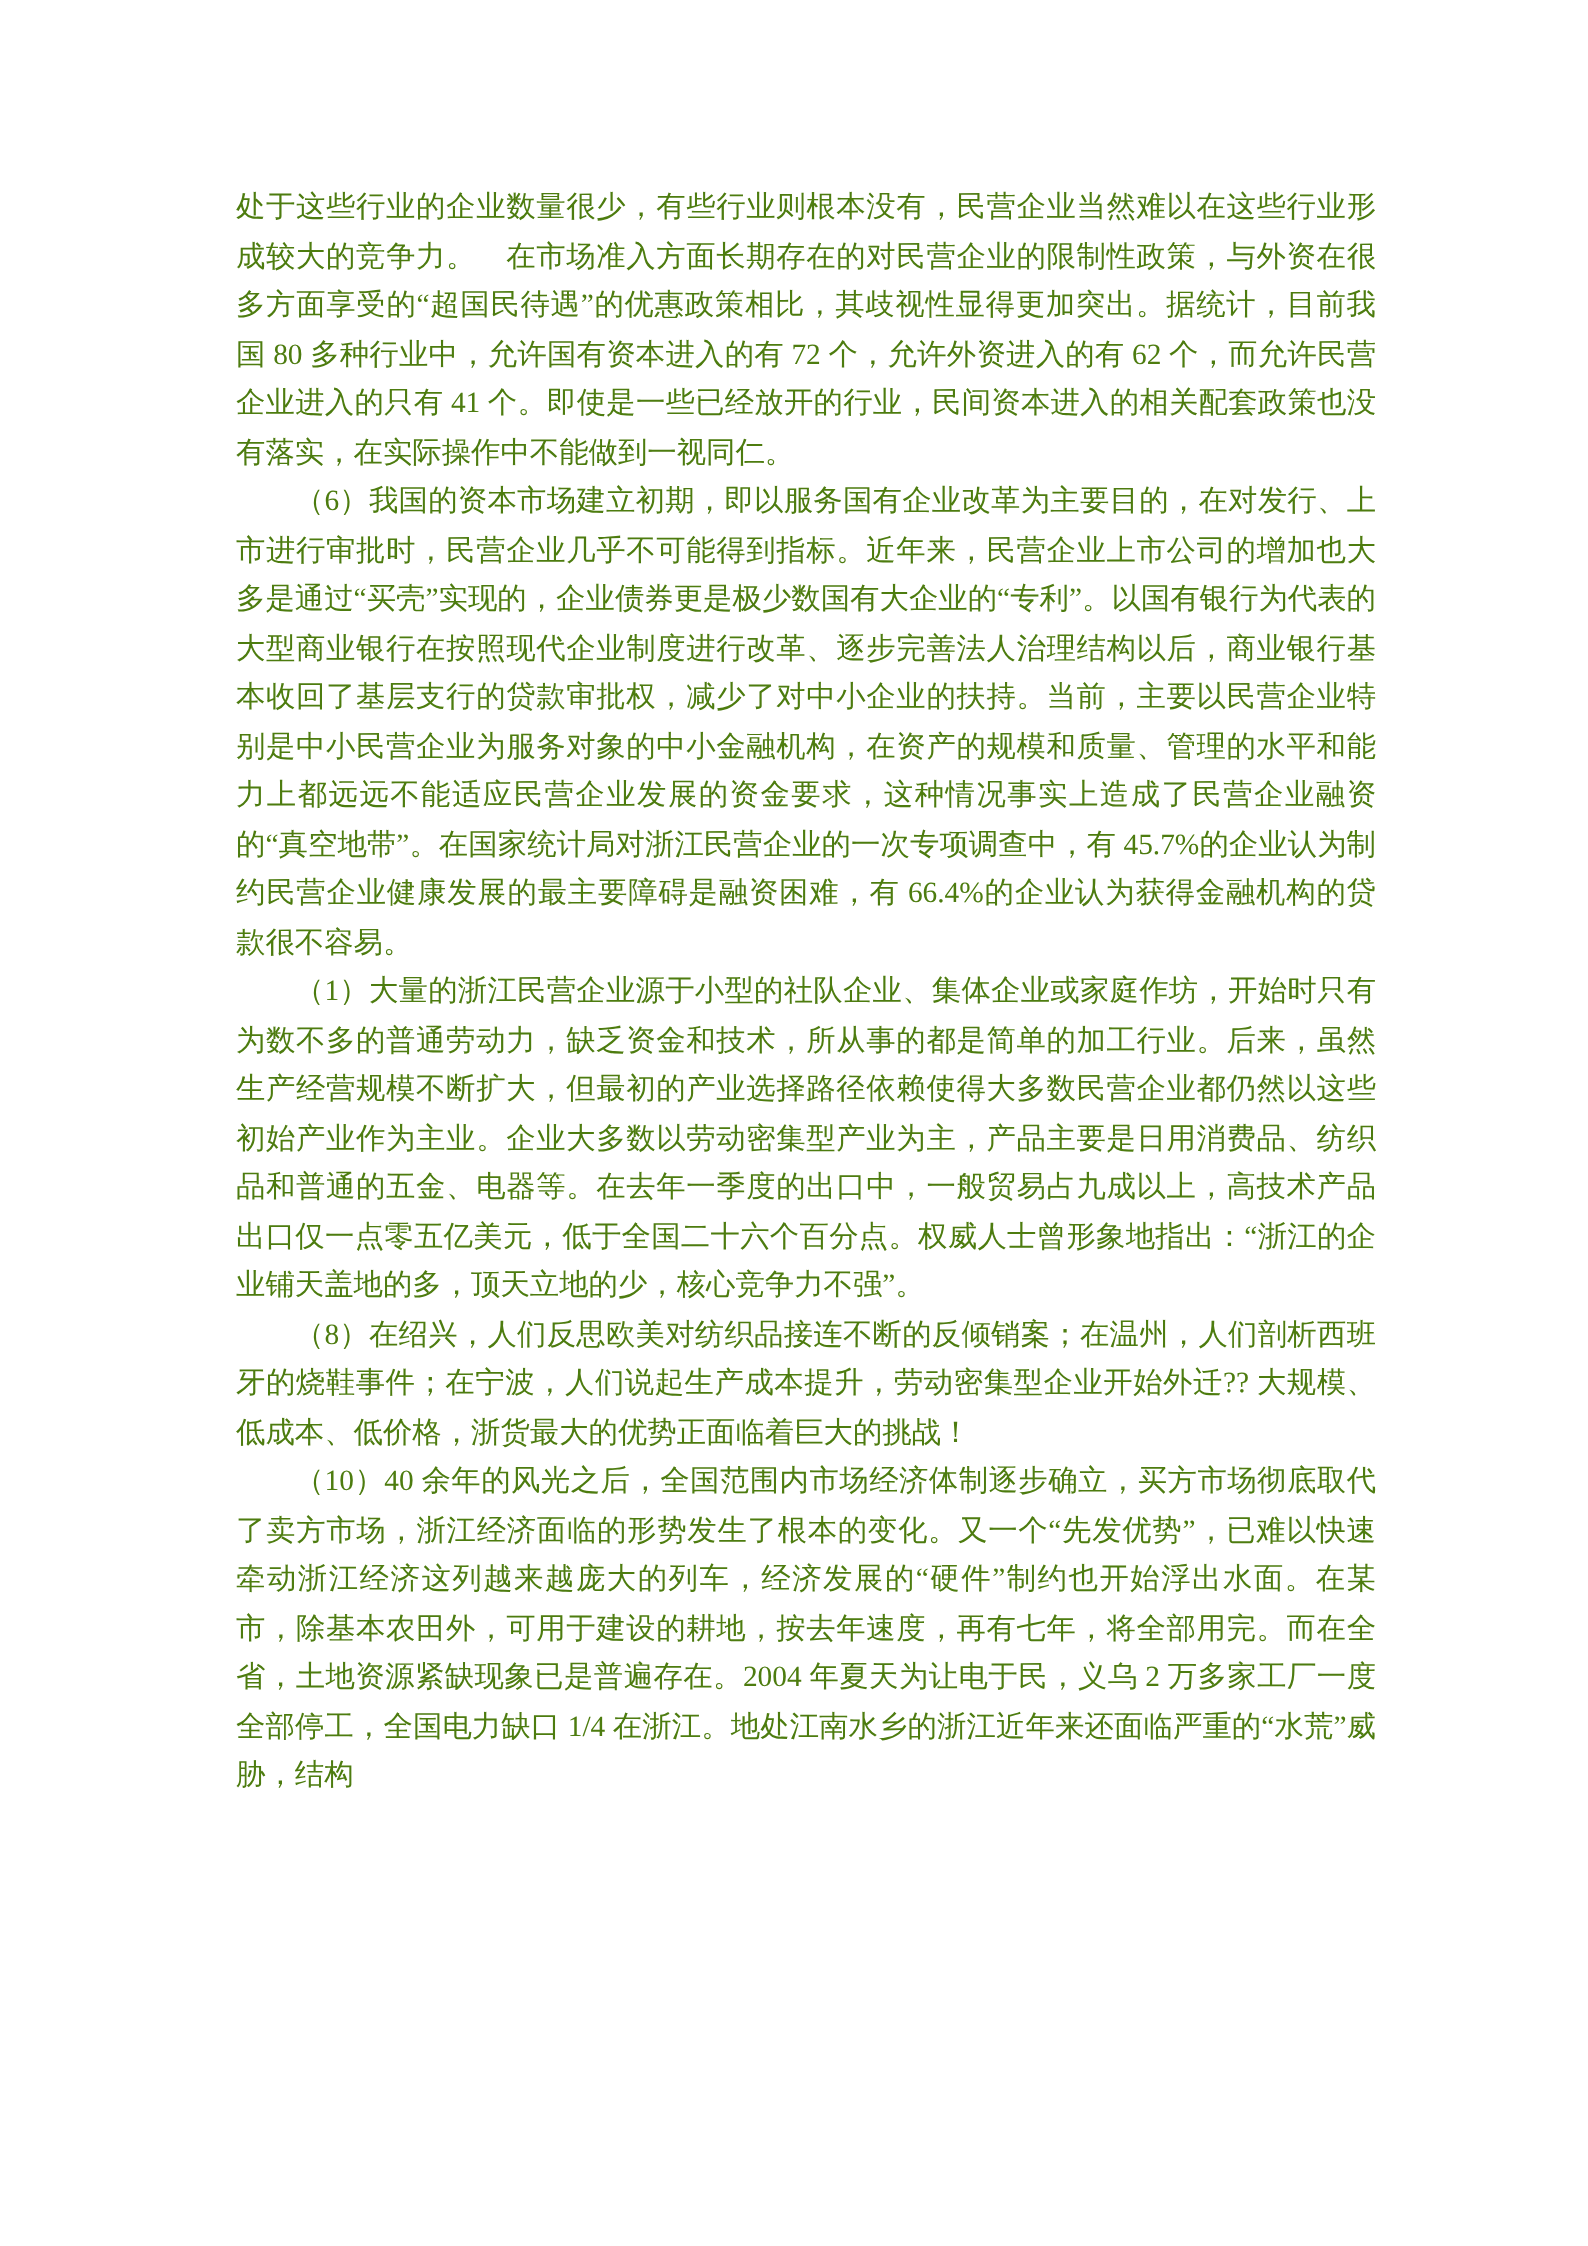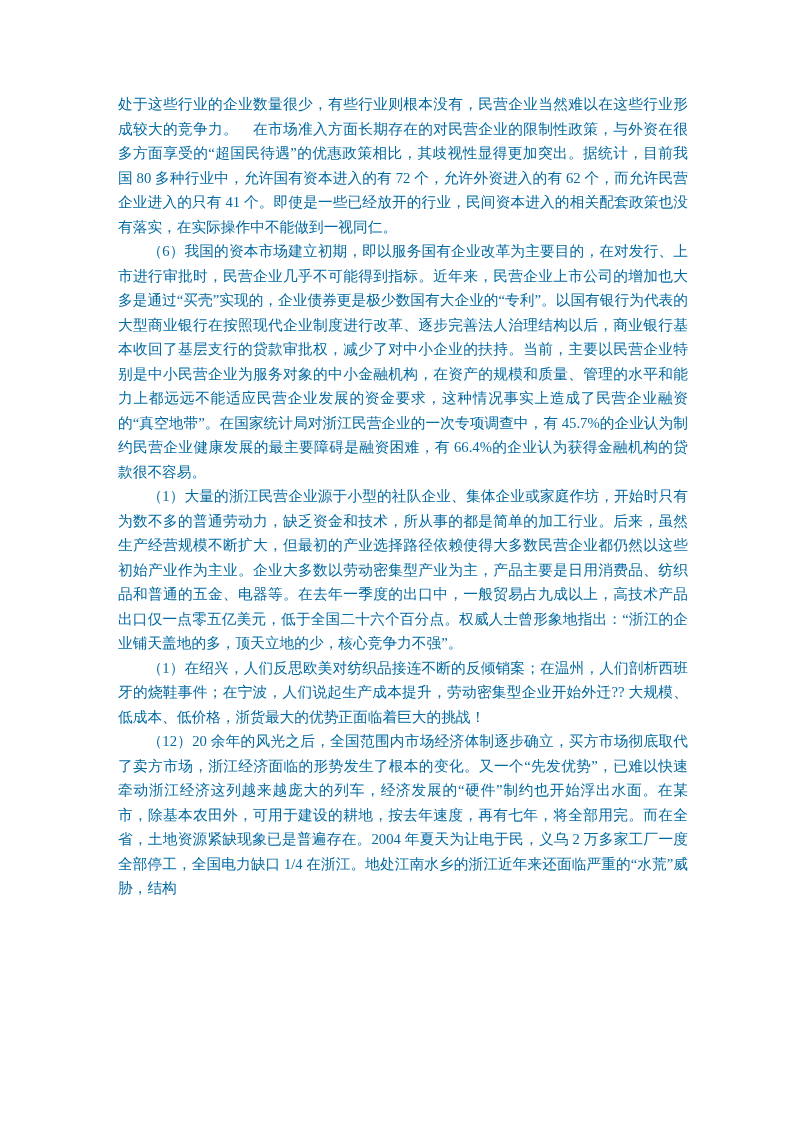--- a/index.html
+++ b/index.html
@@ -32,20 +32,20 @@
     text-indent: 0;
   }
   .para.indent {
     text-indent: 2em;
   }
 </style>
 </head>
 <body>
 
 <div class="page" style="background: rgb(255, 255, 255);">
-  <div class="text-block" style="color: #0369a1;">
+  <div class="text-block" style="color: #4d7c0f;">
       <p class="para">处于这些行业的企业数量很少，有些行业则根本没有，民营企业当然难以在这些行业形成较大的竞争力。　在市场准入方面长期存在的对民营企业的限制性政策，与外资在很多方面享受的“超国民待遇”的优惠政策相比，其歧视性显得更加突出。据统计，目前我国 80 多种行业中，允许国有资本进入的有 72 个，允许外资进入的有 62 个，而允许民营企业进入的只有 41 个。即使是一些已经放开的行业，民间资本进入的相关配套政策也没有落实，在实际操作中不能做到一视同仁。</p>
       <p class="para indent">（6）我国的资本市场建立初期，即以服务国有企业改革为主要目的，在对发行、上市进行审批时，民营企业几乎不可能得到指标。近年来，民营企业上市公司的增加也大多是通过“买壳”实现的，企业债券更是极少数国有大企业的“专利”。以国有银行为代表的大型商业银行在按照现代企业制度进行改革、逐步完善法人治理结构以后，商业银行基本收回了基层支行的贷款审批权，减少了对中小企业的扶持。当前，主要以民营企业特别是中小民营企业为服务对象的中小金融机构，在资产的规模和质量、管理的水平和能力上都远远不能适应民营企业发展的资金要求，这种情况事实上造成了民营企业融资的“真空地带”。在国家统计局对浙江民营企业的一次专项调查中，有 45.7%的企业认为制约民营企业健康发展的最主要障碍是融资困难，有 66.4%的企业认为获得金融机构的贷款很不容易。</p>
       <p class="para indent">（1）大量的浙江民营企业源于小型的社队企业、集体企业或家庭作坊，开始时只有为数不多的普通劳动力，缺乏资金和技术，所从事的都是简单的加工行业。后来，虽然生产经营规模不断扩大，但最初的产业选择路径依赖使得大多数民营企业都仍然以这些初始产业作为主业。企业大多数以劳动密集型产业为主，产品主要是日用消费品、纺织品和普通的五金、电器等。在去年一季度的出口中，一般贸易占九成以上，高技术产品出口仅一点零五亿美元，低于全国二十六个百分点。权威人士曾形象地指出：“浙江的企业铺天盖地的多，顶天立地的少，核心竞争力不强”。</p>
-      <p class="para indent">（1）在绍兴，人们反思欧美对纺织品接连不断的反倾销案；在温州，人们剖析西班牙的烧鞋事件；在宁波，人们说起生产成本提升，劳动密集型企业开始外迁?? 大规模、低成本、低价格，浙货最大的优势正面临着巨大的挑战！</p>
-      <p class="para indent">（12）20 余年的风光之后，全国范围内市场经济体制逐步确立，买方市场彻底取代了卖方市场，浙江经济面临的形势发生了根本的变化。又一个“先发优势”，已难以快速牵动浙江经济这列越来越庞大的列车，经济发展的“硬件”制约也开始浮出水面。在某市，除基本农田外，可用于建设的耕地，按去年速度，再有七年，将全部用完。而在全省，土地资源紧缺现象已是普遍存在。2004 年夏天为让电于民，义乌 2 万多家工厂一度全部停工，全国电力缺口 1/4 在浙江。地处江南水乡的浙江近年来还面临严重的“水荒”威胁，结构</p>
+      <p class="para indent">（8）在绍兴，人们反思欧美对纺织品接连不断的反倾销案；在温州，人们剖析西班牙的烧鞋事件；在宁波，人们说起生产成本提升，劳动密集型企业开始外迁?? 大规模、低成本、低价格，浙货最大的优势正面临着巨大的挑战！</p>
+      <p class="para indent">（10）40 余年的风光之后，全国范围内市场经济体制逐步确立，买方市场彻底取代了卖方市场，浙江经济面临的形势发生了根本的变化。又一个“先发优势”，已难以快速牵动浙江经济这列越来越庞大的列车，经济发展的“硬件”制约也开始浮出水面。在某市，除基本农田外，可用于建设的耕地，按去年速度，再有七年，将全部用完。而在全省，土地资源紧缺现象已是普遍存在。2004 年夏天为让电于民，义乌 2 万多家工厂一度全部停工，全国电力缺口 1/4 在浙江。地处江南水乡的浙江近年来还面临严重的“水荒”威胁，结构</p>
     </div>
 </div>
 
 </body></html>

